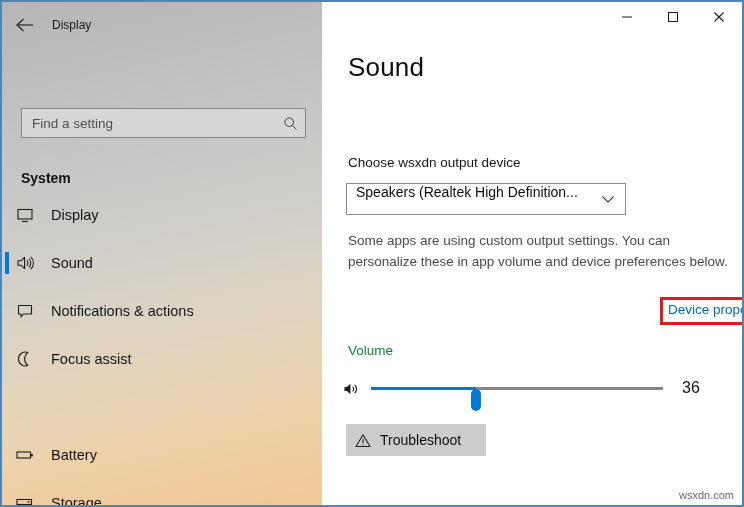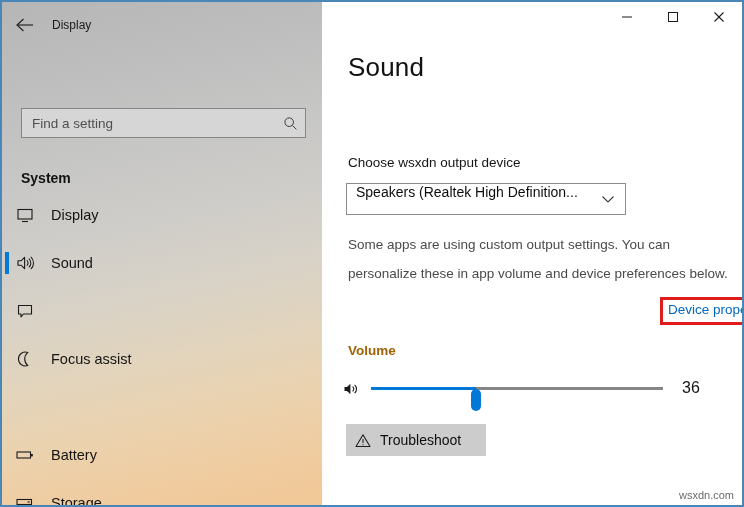--- a/index.html
+++ b/index.html
@@ -179,21 +179,21 @@
     width: 34px;
     display: flex; align-items: center; justify-content: center;
     color: #3c3c3c;
   }
 
   #desc-text {
     position: absolute;
     left: 24px; top: 228px;
     width: 380px;
     font-size: 13.5px;
-    line-height: 29px;
+    line-height: 21px;
     color: #4a4a4a;
   }
 
   #device-props-highlight {
     position: absolute;
     left: 336px; top: 295px;
     width: 129px; height: 28px;
     border: 3px solid #e01b1b;
   }
   #device-properties-link {
@@ -202,22 +202,21 @@
     font-size: 13.5px;
     color: #0067c0;
     text-decoration: none;
     white-space: nowrap;
   }
 
   #volume-label {
     position: absolute;
     left: 24px; top: 341px;
     font-size: 13.5px;
-    color: #a16207;
-    font-weight: bold;
+    color: #15803d;
   }
 
   #volume-row {
     position: absolute;
     left: 14px; top: 374px;
     width: 390px; height: 26px;
   }
   #volume-speaker-icon {
     position: absolute;
     left: 0; top: 2px;
@@ -333,20 +332,21 @@
       <div class="nav-label">Sound</div>
     </div>
 
     <div class="nav-item" style="top:292px">
 
       <div class="nav-icon">
         <svg width="18" height="18" viewBox="0 0 18 18" aria-hidden="true">
           <path d="M2.5 3.5 L15.5 3.5 L15.5 12 L7.5 12 L5 15 L5 12 L2.5 12 Z" fill="none" stroke="currentColor" stroke-width="1.1" stroke-linejoin="round"></path>
         </svg>
       </div>
+      <div class="nav-label">Notifications &amp; actions</div>
     </div>
 
     <div class="nav-item" style="top:340px">
 
       <div class="nav-icon">
         <svg width="18" height="18" viewBox="0 0 18 18" aria-hidden="true">
           <path d="M11.8 2.4 A7 7 0 1 0 11.8 15.6 A8.6 8.6 0 0 1 11.8 2.4 Z" fill="none" stroke="currentColor" stroke-width="1.1"></path>
         </svg>
       </div>
       <div class="nav-label">Focus assist</div>

